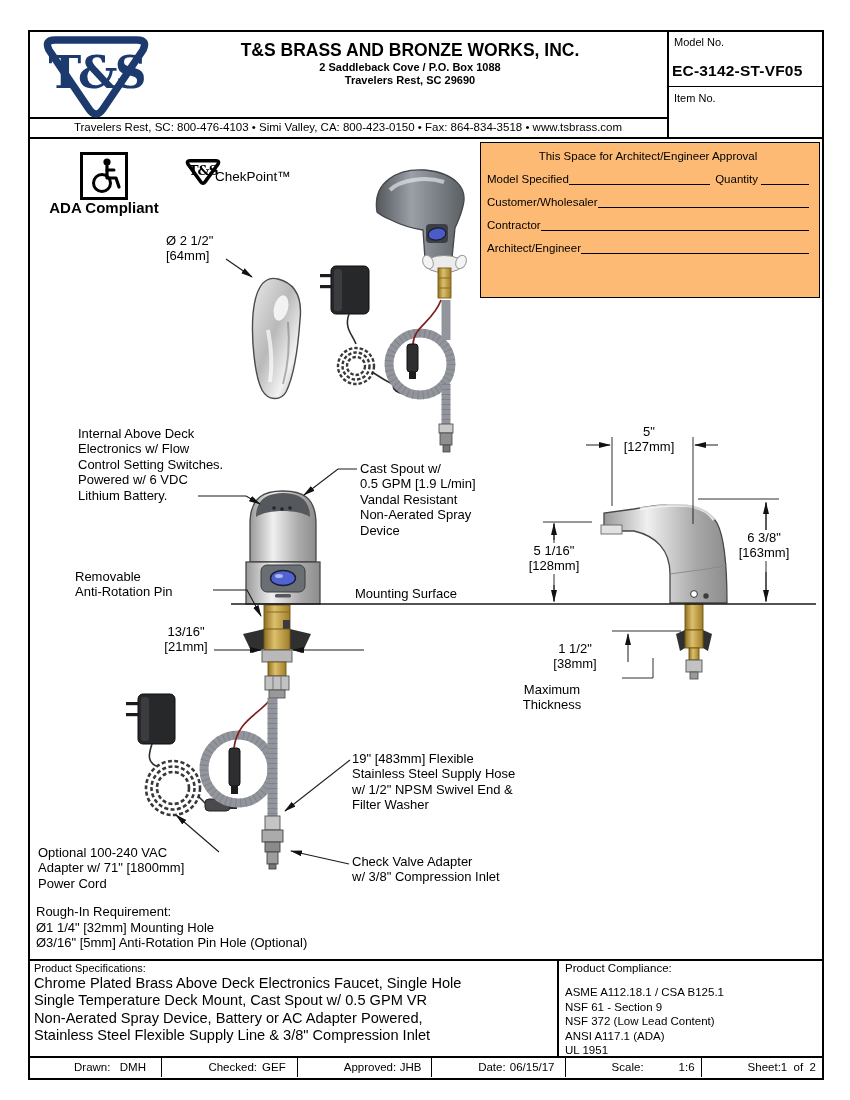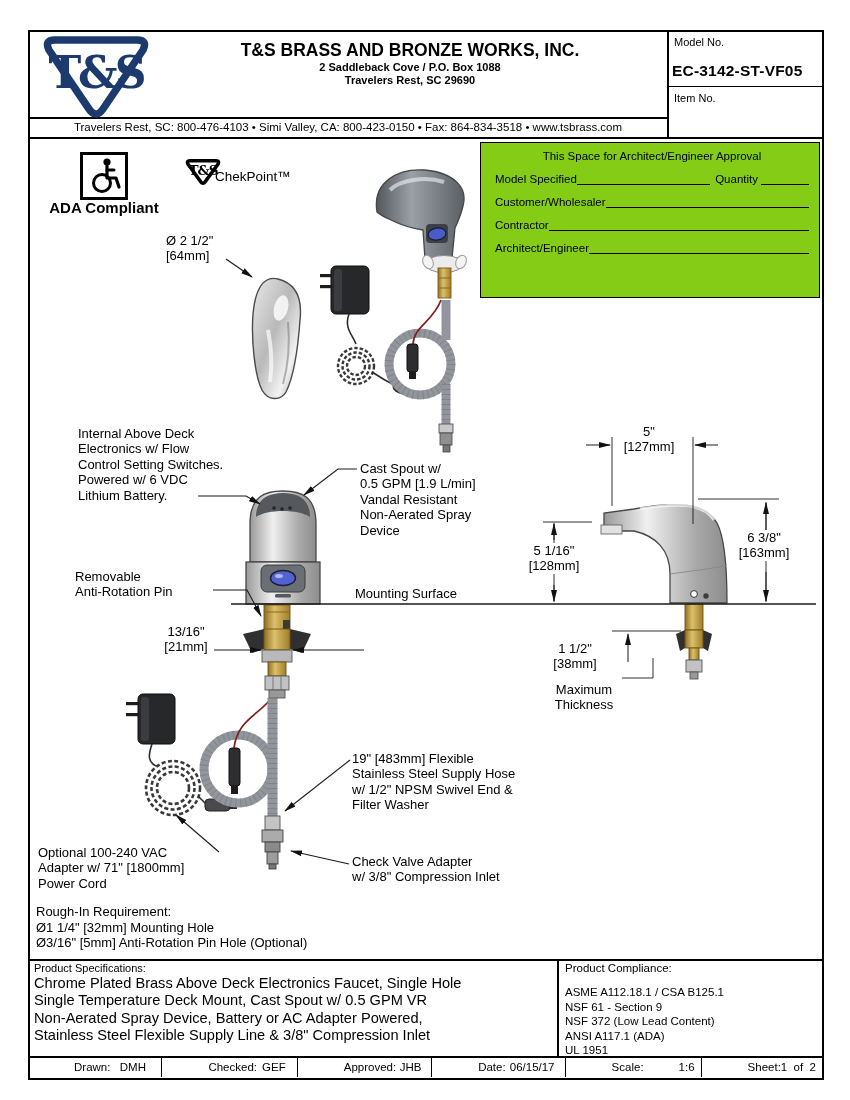--- a/index.html
+++ b/index.html
@@ -13,21 +13,21 @@
   .dim{font-size:13px;line-height:15.4px;text-align:center;z-index:2;}
   .wbg{background:#fff;}
   .z2{z-index:2;}
   
   .company{font-weight:bold;font-size:17.5px;text-align:center;}
   .addr{font-weight:bold;font-size:11px;text-align:center;line-height:13.5px;}
   .contact{font-size:11.5px;text-align:center;}
   .mlabel{font-size:11px;}
   .mvalue{font-weight:bold;font-size:15.5px;letter-spacing:.2px;}
   
-  .approval{border:1.5px solid #000;padding:5px 10px 8px 14px;box-sizing:border-box;z-index:2;background:#84cc16;}
+  .approval{border:1.5px solid #000;padding:5px 10px 8px 6px;box-sizing:border-box;z-index:2;background:#fdba74;}
   .atitle{font-size:11.5px;text-align:center;margin-top:2px;}
   .arow{display:flex;align-items:flex-end;margin-top:10px;font-size:11.5px;}
   .uline{flex:1;border-bottom:1px solid #000;height:12px;}
   .ufix{flex:none;border-bottom:1px solid #000;height:12px;}
   
   .spec-title{font-size:11px;}
   .spec-body{font-size:14.6px;line-height:17.3px;margin-top:1px;}
   .comp-title{font-size:11.5px;}
   .comp-item{display:block;font-size:11.5px;line-height:14.6px;}
   .fcell{display:flex;align-items:center;font-size:11.5px;padding:0 6px;box-sizing:border-box;}
@@ -315,21 +315,21 @@
 Ø3/16" [5mm] Anti-Rotation Pin Hole (Optional)</div>
 
 <div class="abs dim pre" style="left:617px;top:424px;width:64px;">5"
 [127mm]</div>
 <div class="abs dim pre wbg" style="left:731px;top:530px;width:66px;">6 3/8"
 [163mm]</div>
 <div class="abs dim pre wbg" style="left:519px;top:543px;width:70px;">5 1/16"
 [128mm]</div>
 <div class="abs dim pre" style="left:546px;top:641px;width:58px;">1 1/2"
 [38mm]</div>
-<div class="abs dim pre" style="left:544px;top:682px;width:80px;text-align:center;">Maximum
+<div class="abs dim pre" style="left:512px;top:682px;width:80px;text-align:center;">Maximum
 Thickness</div>
 <div class="abs dim pre" style="left:155px;top:624px;width:62px;">13/16"
 [21mm]</div>
 
 <div class="abs z2" style="left:34px;top:962px;width:518px;">
   <div class="spec-title">Product Specifications:</div>
   <div class="spec-body pre">Chrome Plated Brass Above Deck Electronics Faucet, Single Hole
 Single Temperature Deck Mount, Cast Spout w/ 0.5 GPM VR
 Non-Aerated Spray Device, Battery or AC Adapter Powered,
 Stainless Steel Flexible Supply Line &amp; 3/8" Compression Inlet</div>

